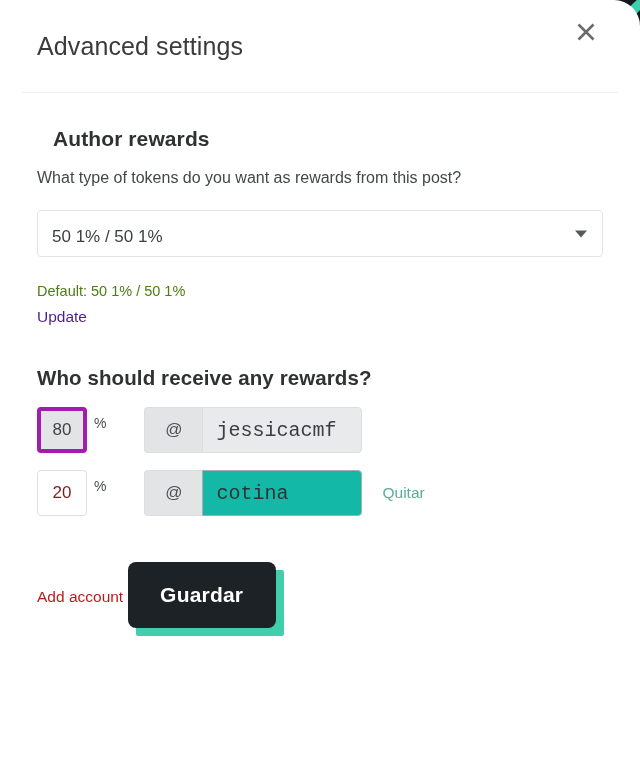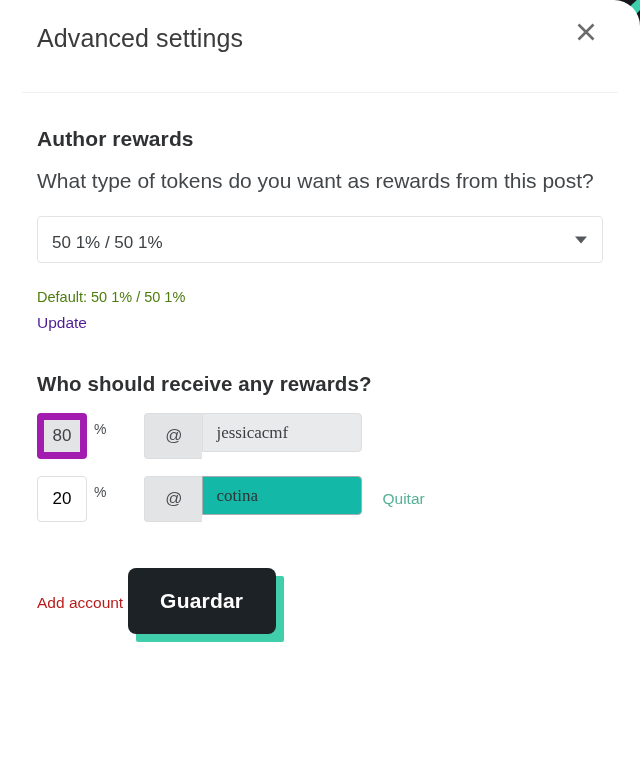--- a/index.html
+++ b/index.html
@@ -49,21 +49,21 @@
   }
 
   
   .modal-header {
     position: relative;
     height: 93px;
   }
   .modal-title {
     position: absolute;
     left: 37px;
-    top: 24px;
+    top: 32px;
     font-size: 25px;
     color: #3b3b3b;
     font-weight: 400;
     letter-spacing: .1px;
   }
   .close-btn {
     position: absolute;
     right: 39px;
     top: 17px;
     width: 30px;
@@ -89,25 +89,25 @@
   
   .modal-body {
     padding: 0 37px;
     position: relative;
   }
 
   .section-heading {
     font-size: 21px;
     font-weight: 700;
     color: #2f3133;
-    margin: 34px 0 0 0;
+    margin: 34px 0 0 16px;
     letter-spacing: .1px;
   }
   .section-desc {
-    font-size: 21px;
+    font-size: 16px;
     color: #43474a;
     margin: 18px 0 0 0;
   }
 
   
   .select-wrap {
     position: relative;
     margin-top: 23px;
     height: 47px;
   }
@@ -172,27 +172,27 @@
     height: 46px;
     border-radius: 4px;
     font-family: "Liberation Sans", sans-serif;
     font-size: 17px;
     text-align: center;
     color: #3a3d40;
     padding: 0;
   }
   .pct-input.disabled {
     background: #e3e4e5;
-    border: 7px solid #a21caf;
+    border: 4px solid #a21caf;
     color: #404346;
   }
   .pct-input.active {
     background: #ffffff;
     border: 1px solid #dedfe1;
-    color: #000000;
+    color: #7f1d1d;
   }
   .pct-sign {
     font-size: 14px;
     color: #4a4d50;
     margin: -14px 0 0 7px;
     align-self: center;
   }
 
   .user-group {
     display: flex;
@@ -208,23 +208,23 @@
     justify-content: center;
     background: #e3e4e5;
     border: 1px solid #dcdddf;
     border-right: none;
     border-radius: 4px 0 0 4px;
     font-size: 17px;
     color: #4d5053;
   }
   .user-input {
     width: 160px;
-    height: 39px;
-    font-family: Liberation Serif, serif;
-    font-size: 17px;
+    height: 46px;
+    font-family: Liberation Mono, monospace;
+    font-size: 20px;
     padding: 0 13px;
     border-radius: 0 4px 4px 0;
   }
   .user-input.disabled {
     background: #e9eaeb;
     border: 1px solid #dcdddf;
     color: #3b3e41;
   }
   .user-input.active {
     background: #14b8a6;

